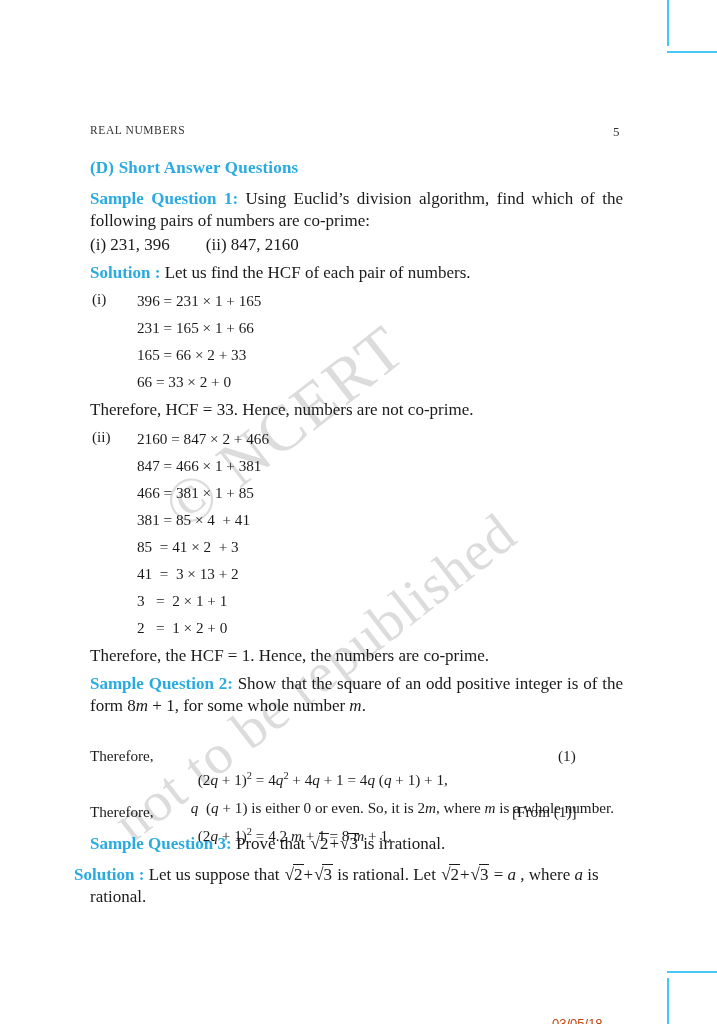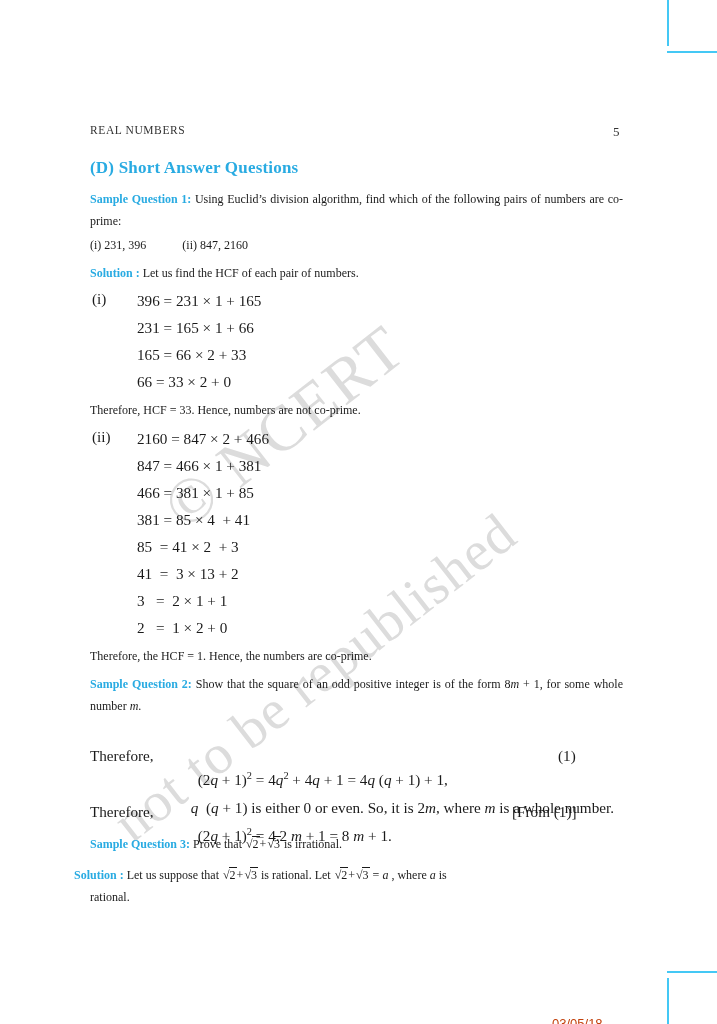--- a/index.html
+++ b/index.html
@@ -84,21 +84,21 @@
     left: 90px;
     top: 158px;
     font-size: 17px;
     font-weight: bold;
     color: #29abe2;
     letter-spacing: 0.2px;
   }
 
   .para {
     position: absolute;
-    font-size: 12px;
+    font-size: 17px;
     line-height: 22px;
     color: #1a1a1a;
     text-align: justify;
   }
   .lbl {
     color: #29abe2;
     font-weight: bold;
   }
   .eq {
     position: absolute;

